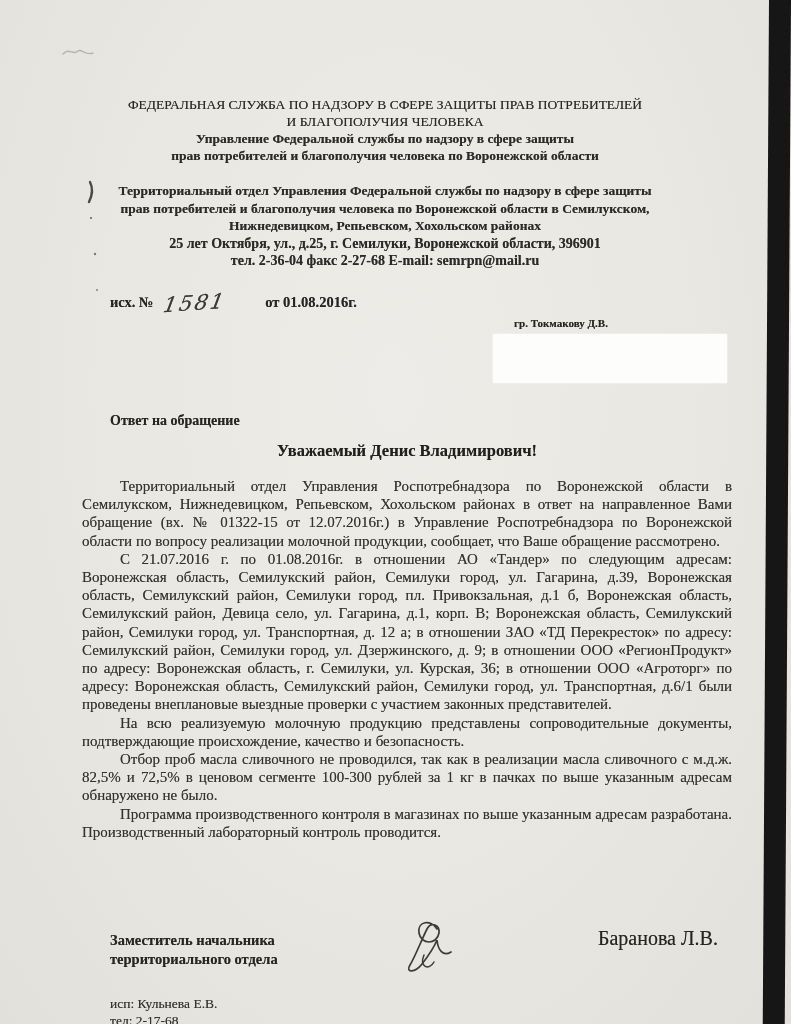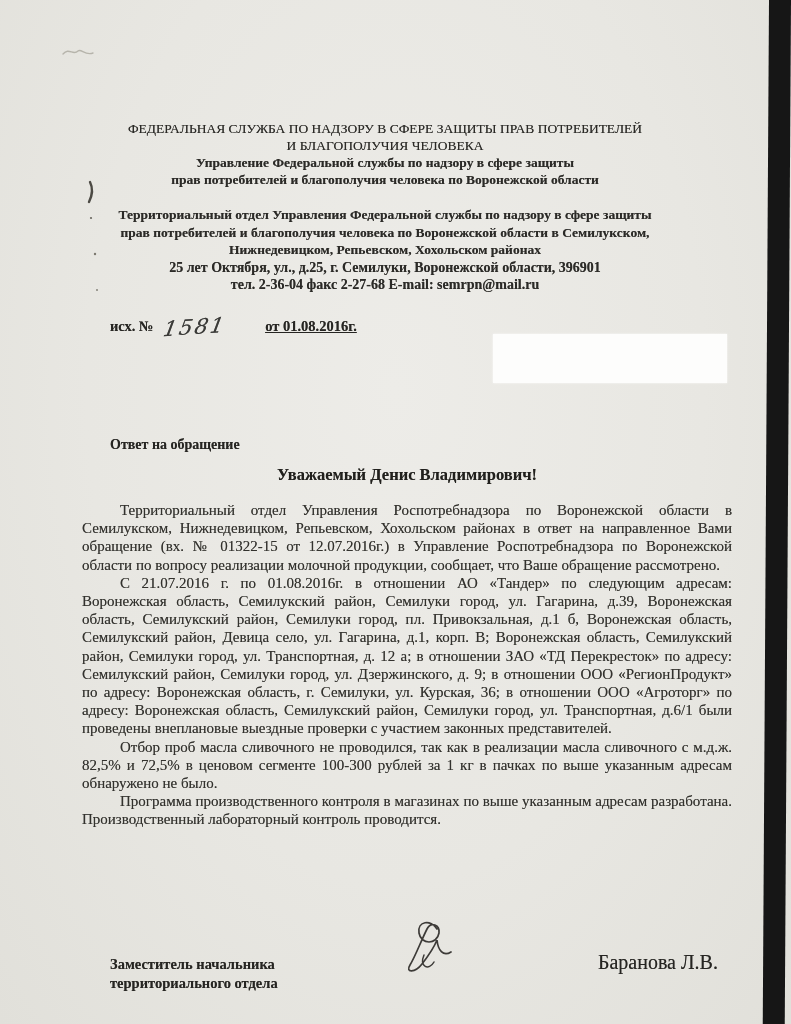--- a/index.html
+++ b/index.html
@@ -13,32 +13,32 @@
     background:radial-gradient(ellipse at 50% 38%, #edece8 0%, #e8e7e2 55%, #e1e0da 100%);
     color:#2e2d2a;
   }
   .black-edge-fill{
     position:absolute;top:0;left:769px;width:22px;height:1024px;background:#161616;
     transform:skewX(-0.35deg);transform-origin:top left;
   }
   .abs{position:absolute;}
   .c{text-align:center;}
   .b{font-weight:bold;}
-  .soft{text-shadow:0 0 .5px rgba(40,40,35,.55);margin-top:24px;}
+  .soft{text-shadow:0 0 .5px rgba(40,40,35,.55);}
   .letterhead{left:40px;top:96px;width:690px;font-size:13.5px;line-height:17px;color:#2b2a27;}
   .dept{left:40px;top:182px;width:690px;font-size:13.5px;line-height:17.5px;color:#2b2a27;}
   .addr{font-weight:bold;font-size:14px;}
   .refrow{left:110px;top:291px;width:500px;font-size:14.5px;color:#262522;}
   .refrow .lbl{font-weight:bold;}
   .hand-num{
     display:inline-block;font-family:"DejaVu Serif", serif;font-style:italic;
     font-size:21px;color:#3a3a38;letter-spacing:2px;
     transform:skewX(-14deg) rotate(-4deg);margin:0 14px 0 10px;vertical-align:-3px;
   }
-  .datelbl{font-weight:bold;margin-left:26px;text-decoration:underline;}
+  .datelbl{font-weight:bold;margin-left:26px;}
   .recipient{left:400px;top:317px;width:322px;text-align:center;font-weight:bold;font-size:11px;color:#262522;}
   .redact-box{left:493px;top:334px;width:234px;height:49px;background:#fdfdfc;box-shadow:0 0 2px rgba(255,255,255,.8);}
   .subject{left:110px;top:413px;font-weight:bold;font-size:14px;color:#262522;}
   .salutation{left:82px;top:441px;width:650px;text-align:center;font-weight:bold;font-size:16.5px;color:#21201d;}
   .body-text{left:82px;top:477px;width:650px;font-size:15px;line-height:18.2px;color:#33322e;text-align:justify;}
   .body-text p{margin:0;text-indent:38px;}
   .sig-title{left:110px;top:931px;font-weight:bold;font-size:14.5px;line-height:19px;color:#262522;}
   .sig-name{left:598px;top:927px;font-weight:normal;font-size:20px;color:#262522;}
   .sig-svg{left:393px;top:915px;}
   .footer{left:110px;top:995px;font-size:13.5px;line-height:17px;color:#33322e;}
@@ -91,20 +91,21 @@
 
   <div class="abs redact-box"></div>
 
   <div class="abs subject soft">Ответ на обращение</div>
 
   <div class="abs salutation soft">Уважаемый Денис Владимирович!</div>
 
   <div class="abs body-text soft">
     <p>Территориальный отдел Управления Роспотребнадзора по Воронежской области в Семилукском, Нижнедевицком, Репьевском, Хохольском районах в ответ на направленное Вами обращение (вх. № 01322-15 от 12.07.2016г.) в Управление Роспотребнадзора по Воронежской области  по вопросу реализации молочной продукции, сообщает, что Ваше обращение рассмотрено.</p>
     <p>С 21.07.2016 г. по 01.08.2016г. в отношении АО «Тандер» по следующим адресам: Воронежская область, Семилукский район, Семилуки город, ул. Гагарина, д.39, Воронежская область, Семилукский район, Семилуки город, пл. Привокзальная, д.1 б, Воронежская область, Семилукский район, Девица село, ул. Гагарина, д.1, корп. В; Воронежская область, Семилукский район, Семилуки город, ул. Транспортная, д. 12 а; в отношении ЗАО «ТД Перекресток» по адресу: Семилукский район, Семилуки город, ул. Дзержинского, д. 9; в отношении ООО «РегионПродукт» по адресу:  Воронежская область,  г. Семилуки, ул. Курская, 36; в отношении ООО «Агроторг» по адресу: Воронежская область, Семилукский район, Семилуки город, ул. Транспортная, д.6/1 были проведены внеплановые выездные проверки с участием законных представителей.</p>
+    <p>На всю реализуемую молочную продукцию представлены сопроводительные документы, подтверждающие происхождение, качество и безопасность.</p>
     <p>Отбор проб масла сливочного не проводился, так как в реализации масла сливочного с м.д.ж. 82,5% и 72,5% в ценовом сегменте 100-300 рублей за 1 кг в пачках по выше указанным адресам  обнаружено не было.</p>
     <p>Программа производственного контроля в магазинах по выше указанным адресам разработана. Производственный лабораторный контроль проводится.</p>
   </div>
 
   <div class="abs sig-title soft">
     <div>Заместитель начальника</div>
     <div>территориального отдела</div>
   </div>
 
   <div class="abs sig-svg">

